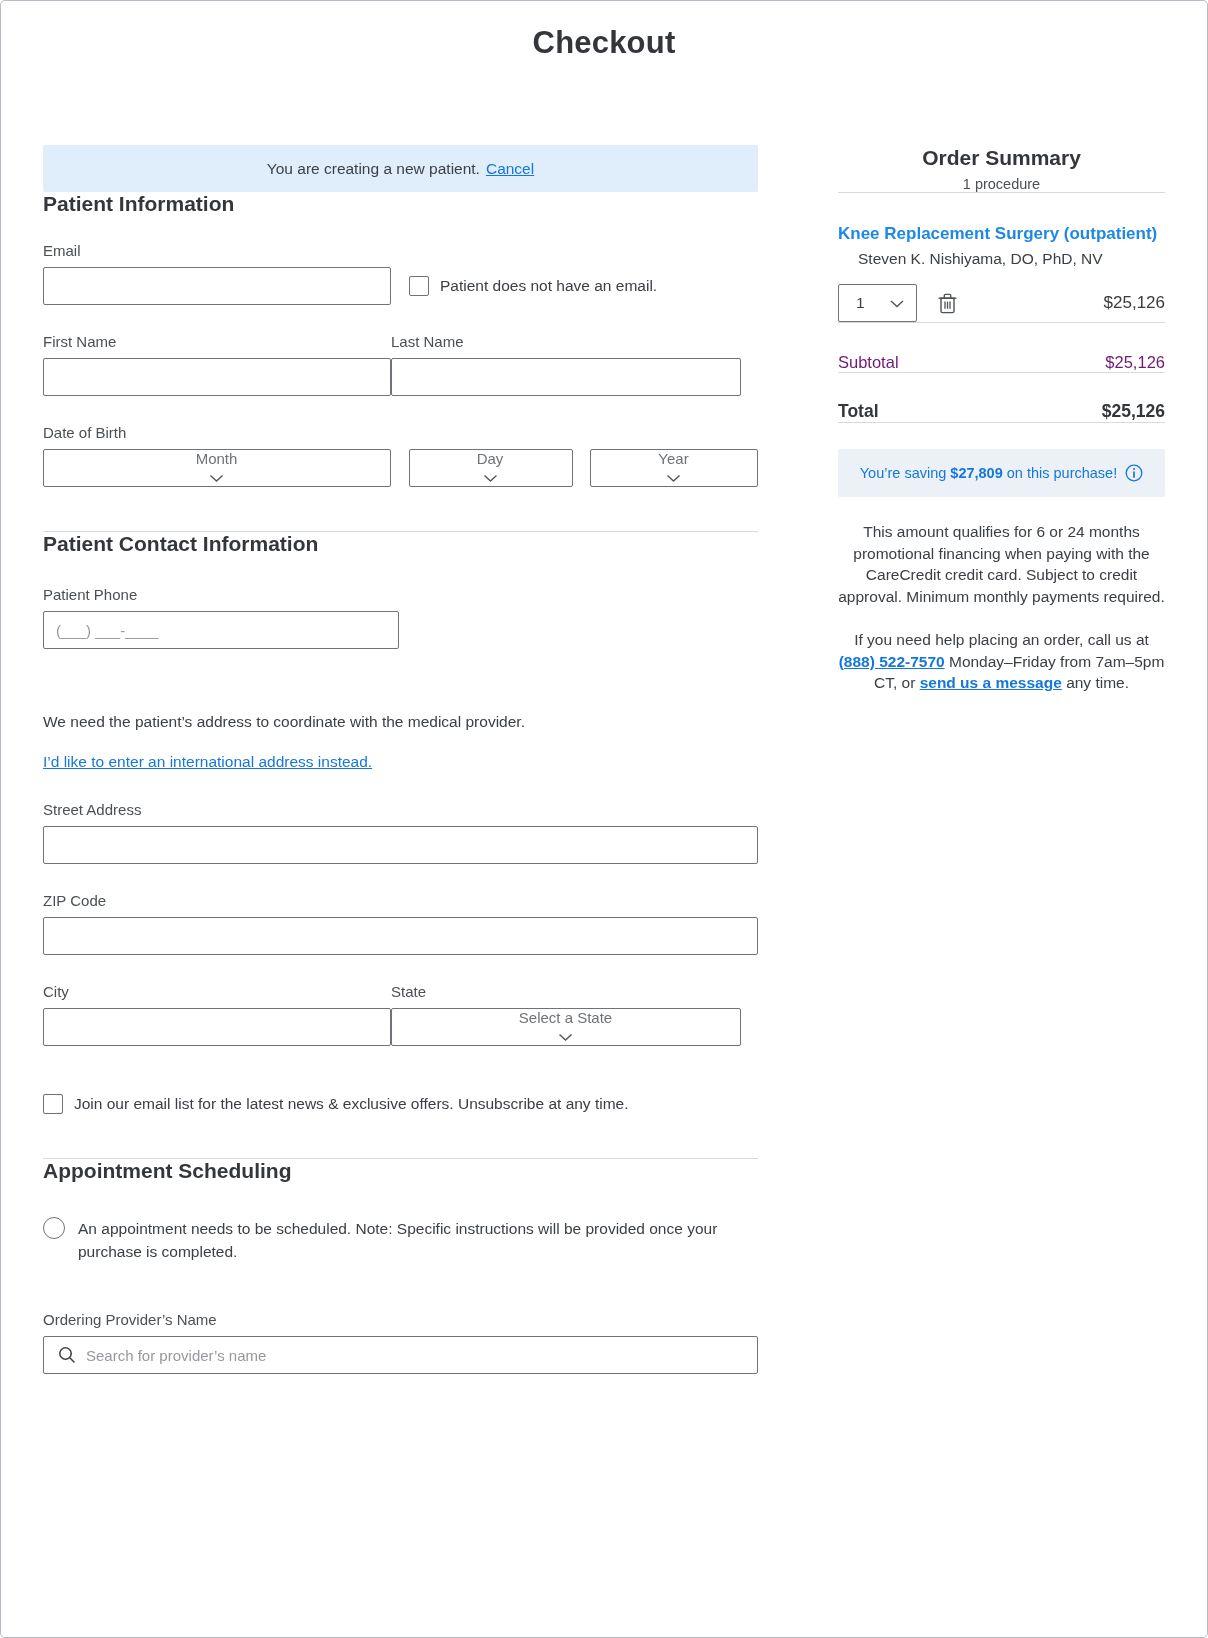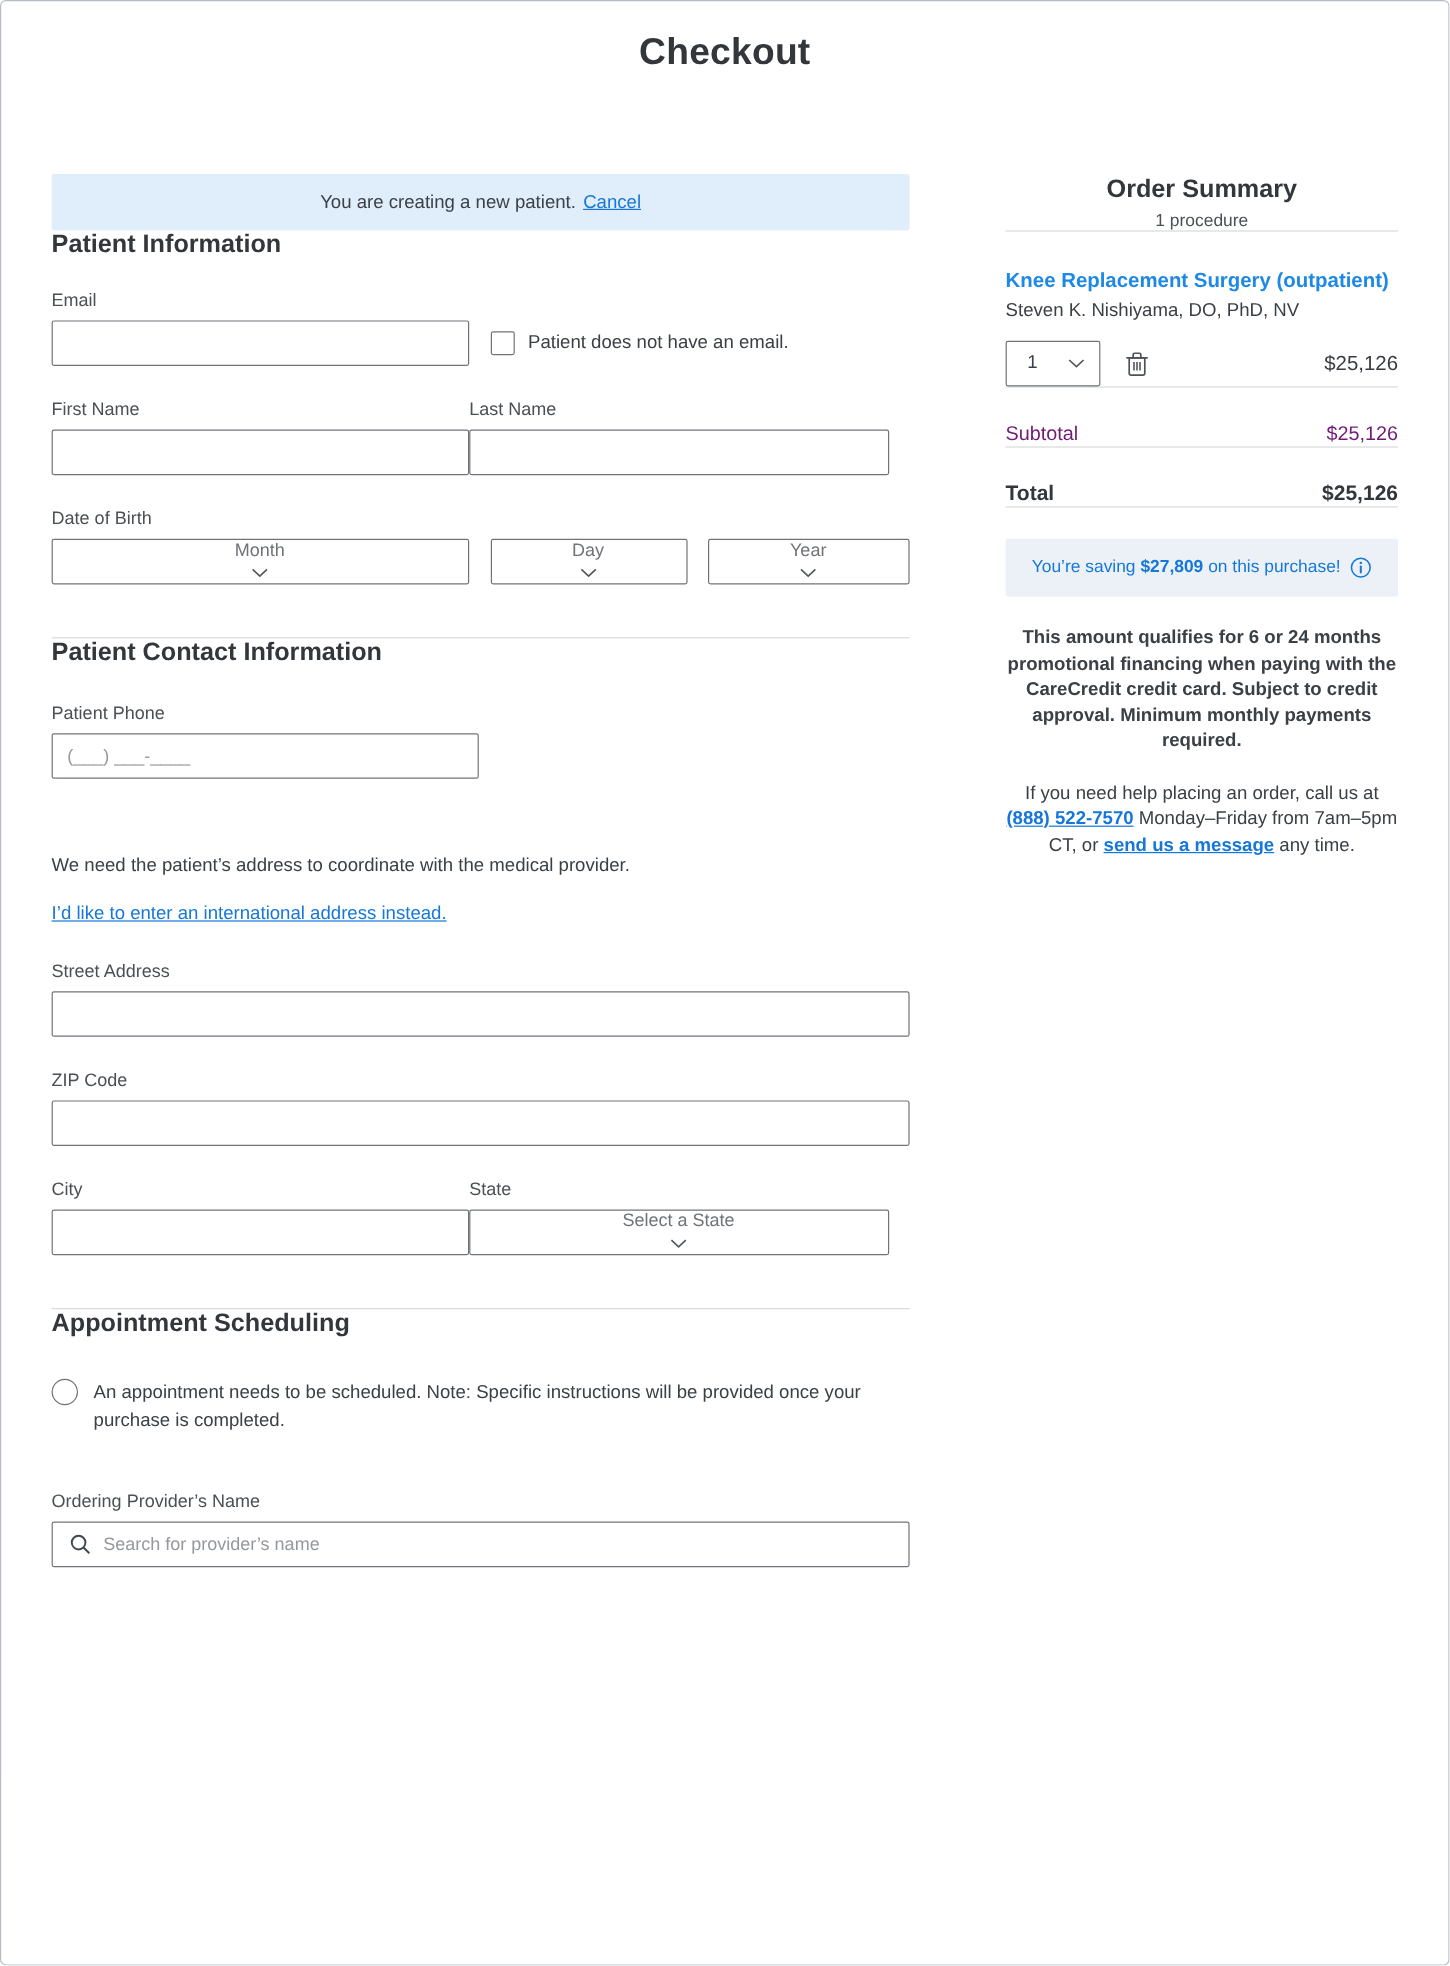--- a/index.html
+++ b/index.html
@@ -70,36 +70,36 @@
   .search-wrap input { padding-left:42px; }
   .search-wrap .sicon { position:absolute; left:14px; top:9px; }
 
   
   .os-heading { margin-top:85px; text-align:center; font-size:21px; font-weight:700; color:#33373c; }
   .os-count { margin-top:6px; text-align:center; font-size:14.5px; color:#4b5055; }
   hr.os-hr { border:none; border-top:1px solid #d8d9da; margin:0; }
   .hr1 { margin-top:16px; } .hr2 { margin-top:20px; } .hr3 { margin-top:30px; } .hr4 { margin-top:26px; }
   .item-name { display:inline-block; margin-top:30px; font-size:17px; font-weight:700;
                color:#1e88e5; text-decoration:none; line-height:21px; }
-  .item-provider { margin-top:6px; font-size:15.5px; color:#3b4046; }
+  .item-provider { margin-top:6px; font-size:15.5px; color:#3b4046;margin-left:20px; }
   .qty-row { margin-top:16px; display:flex; align-items:center; }
   .qty-select { box-sizing:border-box; width:79px; height:38px; border:1px solid #6f7377; border-radius:2px;
                 display:flex; align-items:center; justify-content:space-between;
                 padding:0 12px 0 17px; font-size:15.5px; color:#3b4046; background:#fff; cursor:pointer; }
   .trash-btn { margin-left:18px; background:none; border:none; padding:2px; cursor:pointer; line-height:0; }
   .item-price { margin-left:auto; font-size:17px; color:#383c41; }
   .sum-row { margin-top:30px; display:flex; justify-content:space-between; font-size:16.5px; color:#701a75; }
   .total-row { margin-top:28px; display:flex; justify-content:space-between;
                font-size:17.5px; font-weight:700; color:#33373c; }
   .savings { margin-top:26px; background:#ecf1f7; border-radius:2px; height:48px;
              display:flex; align-items:center; justify-content:center;
              font-size:14.5px; color:#1577d9; }
   .savings .amt { font-weight:700; }
   .savings .iicon { margin-left:8px; display:inline-flex; }
-  .fin-note { margin-top:24px; text-align:center; font-size:15.5px; color:#3b4046; line-height:21.5px;font-weight:bold; }
+  .fin-note { margin-top:24px; text-align:center; font-size:15.5px; color:#3b4046; line-height:21.5px; }
   .help { margin-top:22px; text-align:center; font-size:15.5px; color:#3b4046; line-height:21.5px; }
   .help a { font-weight:700; }
 </style>
 </head>
 <body>
 
 <div class="page">
   <div class="page-title">Checkout</div>
 
   <div class="content">
@@ -197,20 +197,24 @@
             <span>Select a State</span>
             <span>
               <svg width="15" height="9" viewBox="0 0 15 9">
                   <polyline points="1.5,1.5 7.5,7 13.5,1.5" fill="none" stroke="#53575c" stroke-width="1.4"></polyline>
                 </svg>
             </span>
           </div>
         </div>
       </div>
 
+      <div class="chk-row">
+        <span class="chk"></span>
+        <span class="chk-label">Join our email list for the latest news &amp; exclusive offers. Unsubscribe at any time.</span>
+      </div>
 
       <hr class="divider">
 
       <h2 class="section mt-appt">Appointment Scheduling</h2>
 
       <div class="radio-row rr1">
         <span class="radio"></span>
         <span class="radio-label">An appointment needs to be scheduled. Note: Specific instructions will be provided once your purchase is completed.</span>
       </div>
 

